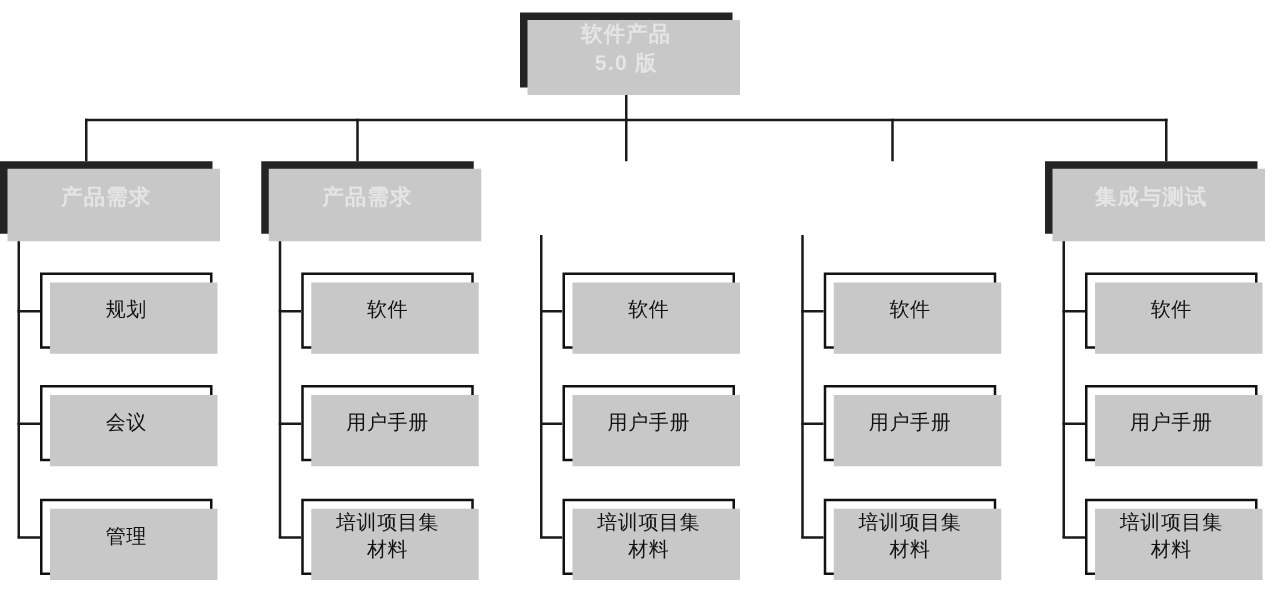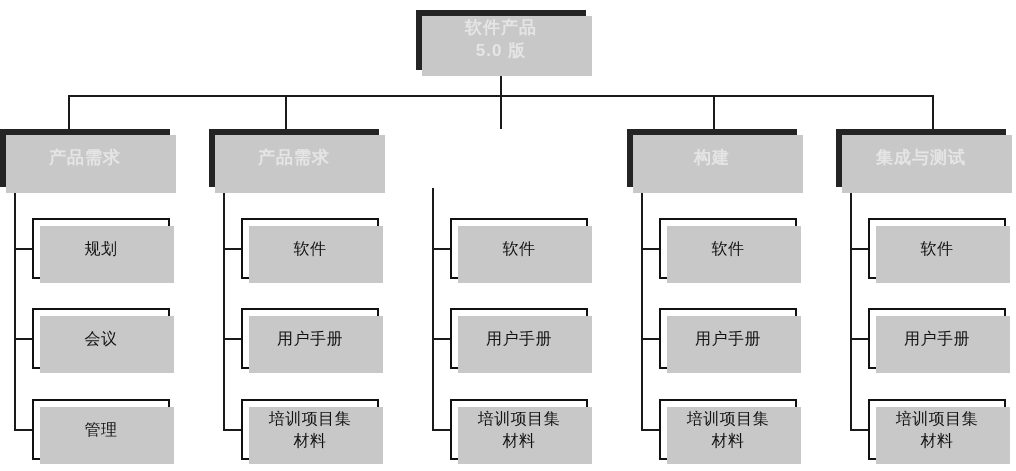--- a/index.html
+++ b/index.html
@@ -130,24 +130,20 @@
   </div>
 
   <div class="node node-dark" style="left:0px; top:129px; width:170px; height:58px;">
     <span class="shadow"></span>
     <span class="node-label">产品需求</span>
   </div>
   <div class="node node-dark" style="left:209px; top:129px; width:170px; height:58px;">
     <span class="shadow"></span>
     <span class="node-label">产品需求</span>
   </div>
-  <div class="node node-dark" style="left:627px; top:129px; width:170px; height:58px;">
-    <span class="shadow"></span>
-    <span class="node-label">构建</span>
-  </div>
   <div class="node node-light" style="left:32px; top:218px; width:138px; height:61px;">
     <span class="shadow"></span>
     <span class="node-label">规划</span>
   </div>
 
   <div class="node node-dark" style="left:836px; top:129px; width:170px; height:58px;">
     <span class="shadow"></span>
     <span class="node-label">集成与测试</span>
   </div>
   <div class="node node-light" style="left:32px; top:308px; width:138px; height:61px;justify-content:center;">

